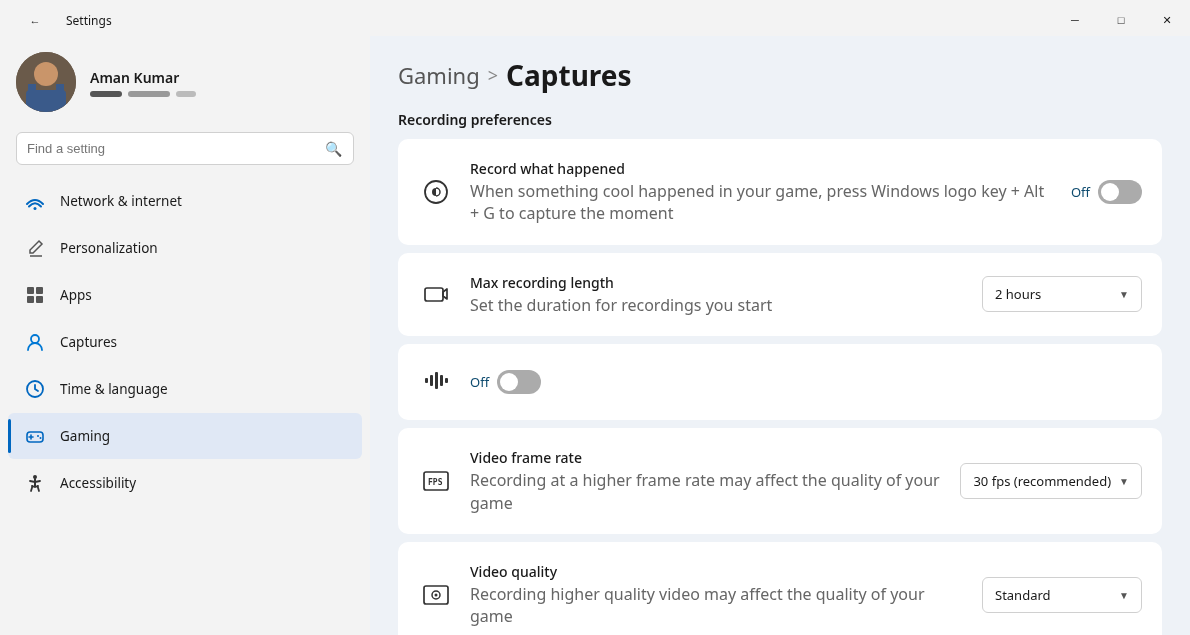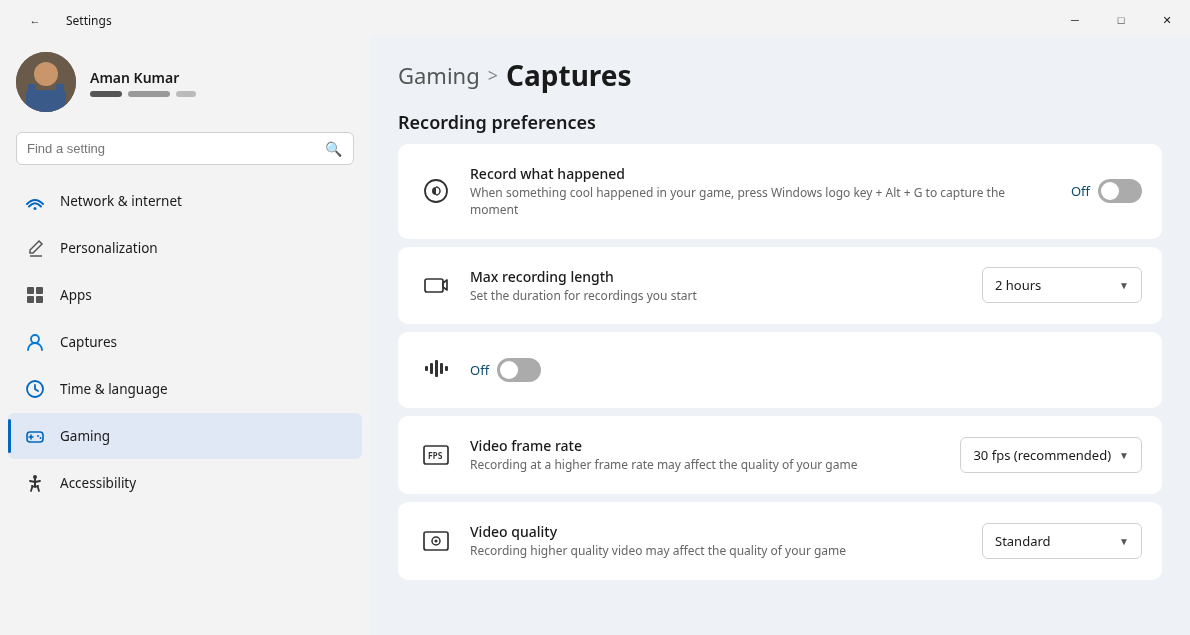--- a/index.html
+++ b/index.html
@@ -180,21 +180,21 @@
     }
     .breadcrumb-parent {
       font-size: 22px;
       color: #555;
       font-weight: 400;
     }
     .breadcrumb-sep { font-size: 18px; color: #888; }
     .breadcrumb-current { font-size: 28px; font-weight: 700; color: #1a1a1a; }
 
     .section-title {
-      font-size: 18px;
+      font-size: 14px;
       font-weight: 600;
       color: #1a1a1a;
       margin-bottom: 10px;
     }
 
     
     .settings-card {
       background: white;
       border-radius: 10px;
       margin-bottom: 8px;
@@ -212,21 +212,21 @@
       height: 36px;
       display: flex;
       align-items: center;
       justify-content: center;
       flex-shrink: 0;
       color: #333;
       font-size: 20px;
     }
     .row-text { flex: 1; }
     .row-title { font-size: 14px; font-weight: 500; color: #1a1a1a; margin-bottom: 2px; }
-    .row-subtitle { font-size: 12px; color: #666; line-height: 1.4; }
+    .row-subtitle { font-size: 16px; color: #666; line-height: 1.4; }
     .row-control { flex-shrink: 0; display: flex; align-items: center; gap: 8px; }
 
     
     .toggle-wrap { display: flex; align-items: center; gap: 8px; }
     .toggle-label { font-size: 13px; color: #0c4a6e; }
     .toggle {
       width: 44px;
       height: 24px;
       border-radius: 12px;
       background: #ababab;

